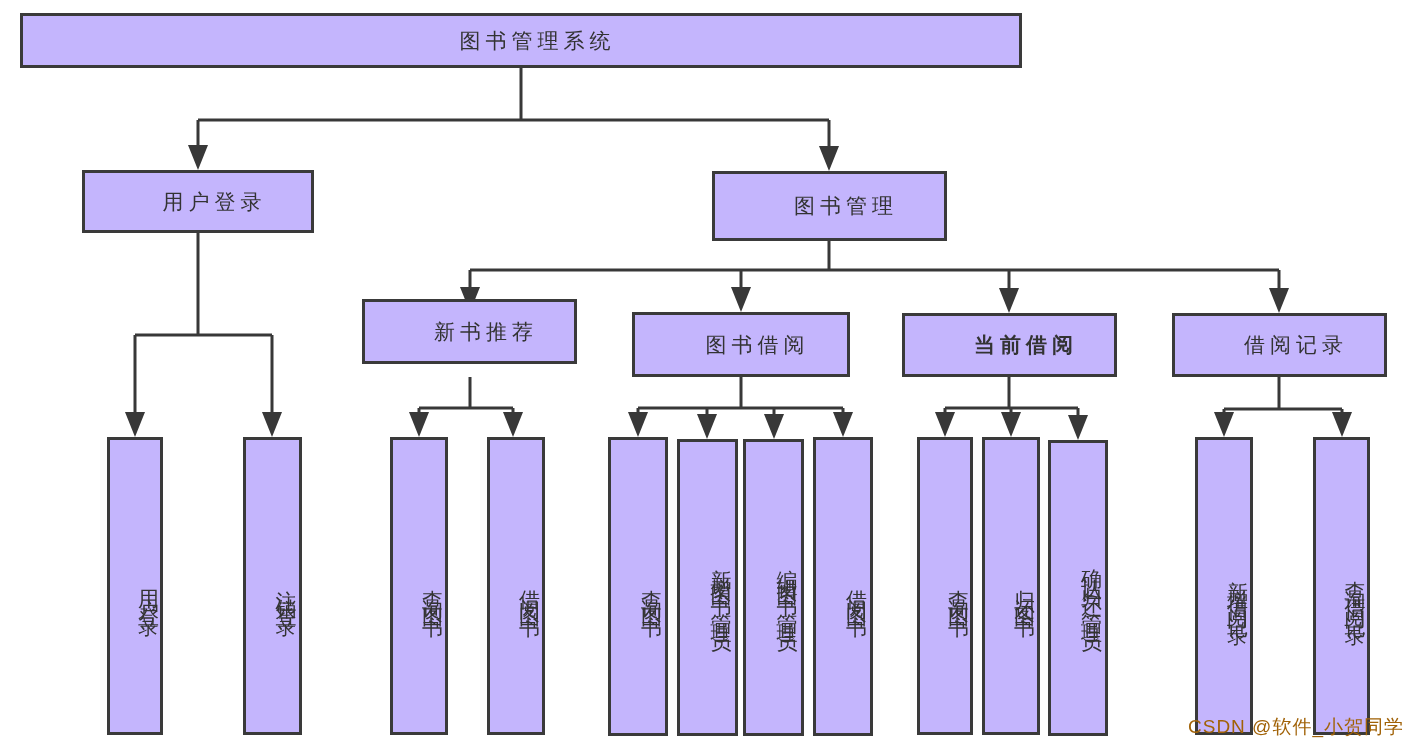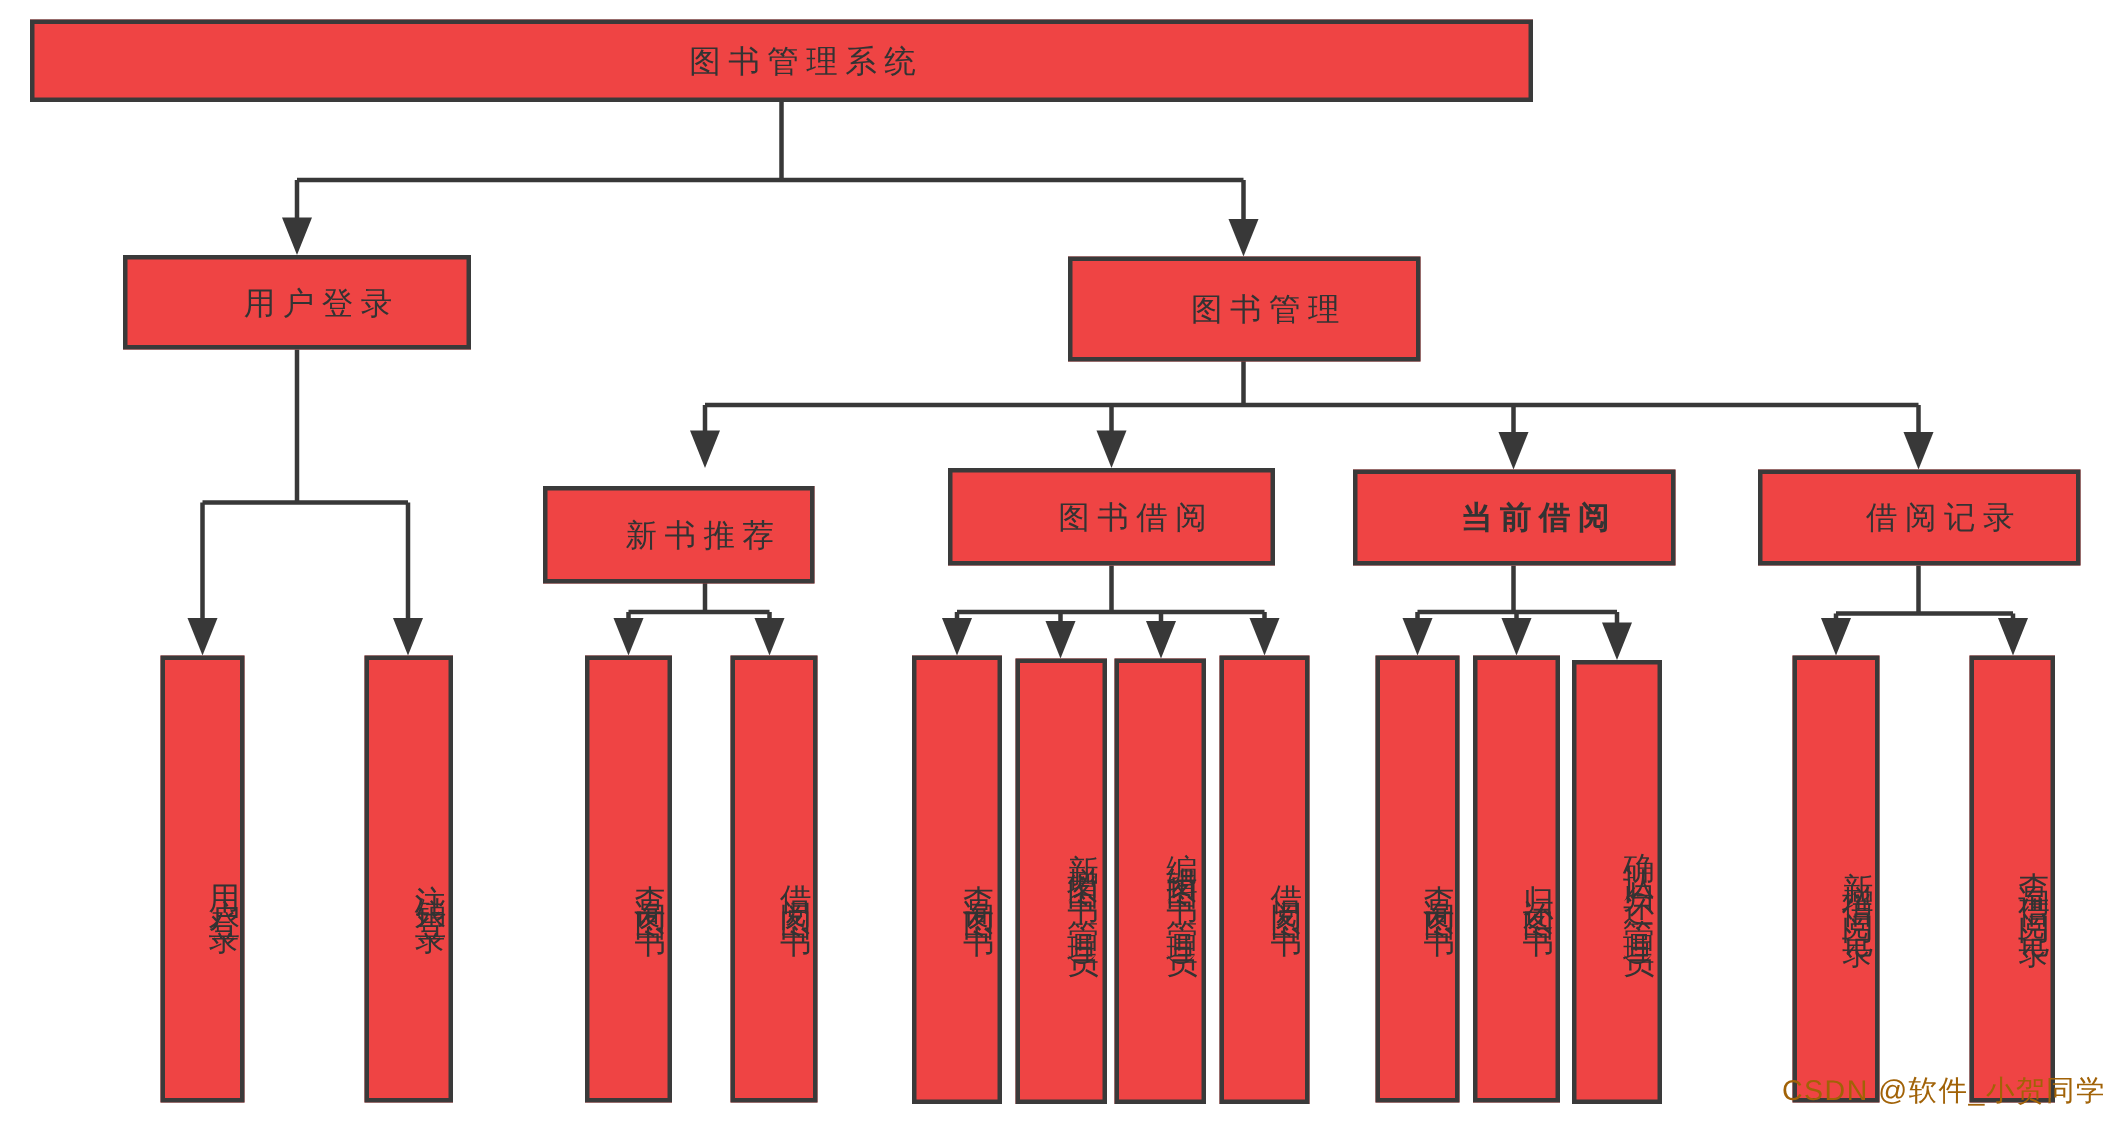--- a/index.html
+++ b/index.html
@@ -20,21 +20,21 @@
   #connectors {
     position: absolute;
     left: 0;
     top: 0;
     z-index: 1;
   }
   .box {
     position: absolute;
     box-sizing: border-box;
     border: 3px solid #3a3a3a;
-    background: #ef4444;
+    background: #c4b5fd;
     display: flex;
     align-items: center;
     justify-content: center;
     color: #333333;
     font-size: 21px;
     z-index: 2;
     padding-left: 28px;
   }
   .hlabel {
     letter-spacing: 5px;
@@ -108,21 +108,21 @@
     <span class="hlabel">图书管理系统</span>
   </div>
 
   <div class="box" style="left:82px;top:170px;width:232px;height:63px;">
     <span class="hlabel">用户登录</span>
   </div>
   <div class="box" style="left:712px;top:171px;width:235px;height:70px;">
     <span class="hlabel">图书管理</span>
   </div>
 
-  <div class="box" style="left:362px;top:324px;width:181px;height:65px;">
+  <div class="box" style="left:362px;top:299px;width:215px;height:65px;">
     <span class="hlabel">新书推荐</span>
   </div>
   <div class="box" style="left:632px;top:312px;width:218px;height:65px;align-items:center;">
     <span class="hlabel">图书借阅</span>
   </div>
   <div class="box" style="left:902px;top:313px;width:215px;height:64px;font-weight:bold;">
     <span class="hlabel">当前借阅</span>
   </div>
   <div class="box" style="left:1172px;top:313px;width:215px;height:64px;">
     <span class="hlabel">借阅记录</span>

